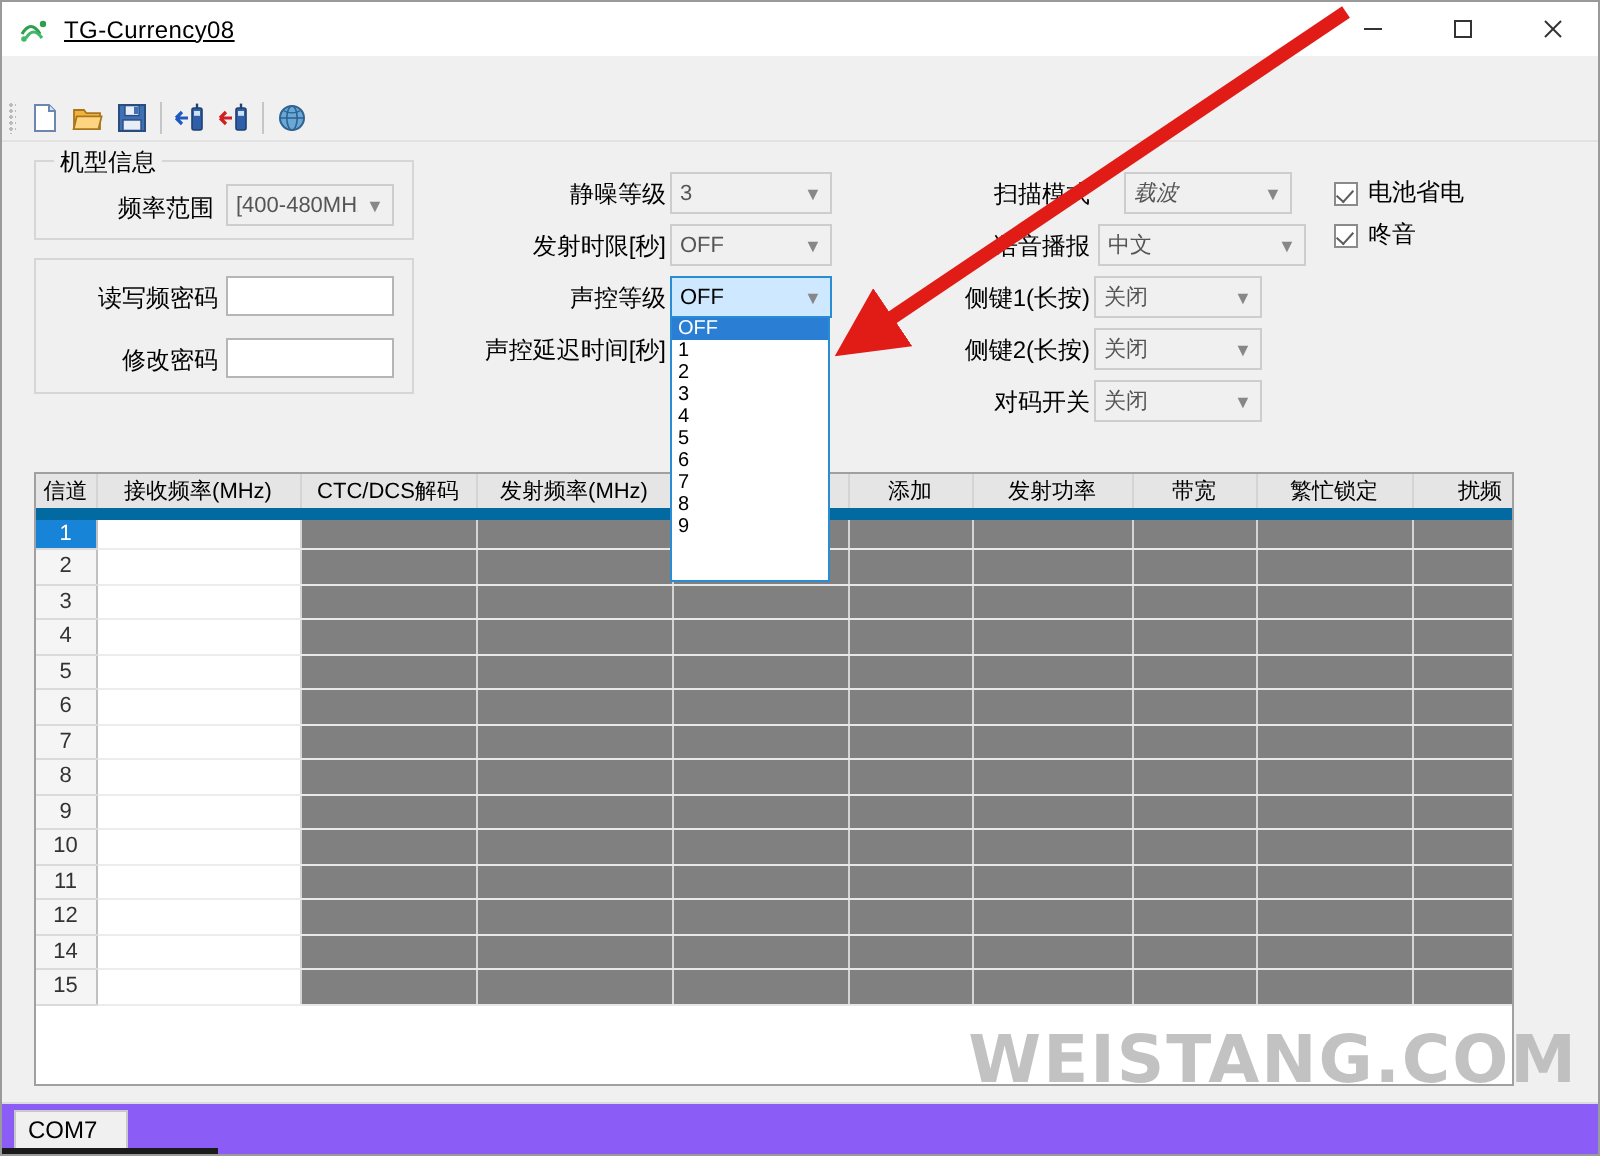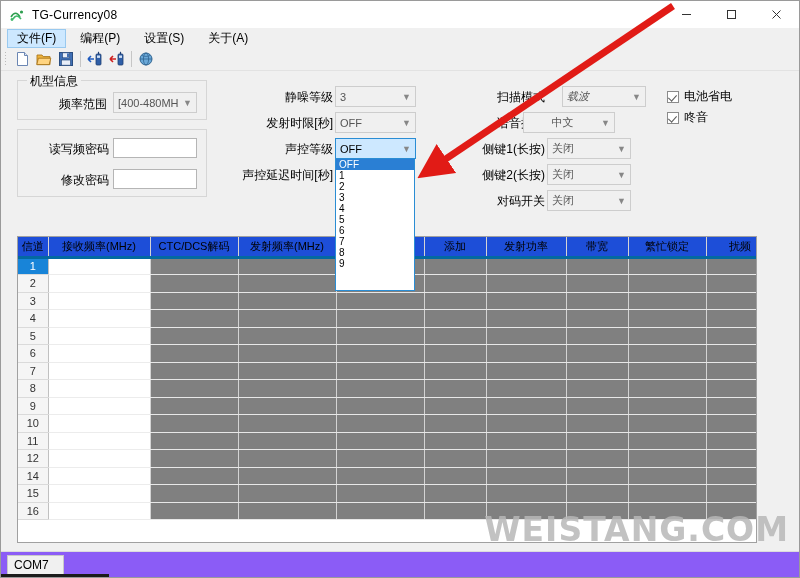--- a/index.html
+++ b/index.html
@@ -22,21 +22,21 @@
   .titlebar {
     position: absolute; top: 0; left: 0; right: 0; height: 27px;
     background: #ffffff;
     display: flex; align-items: center;
   }
   .title-icon {
     width: 16px; height: 16px; margin-left: 8px; margin-right: 7px;
     position: relative; flex: none;
   }
   .title-text {
-    font-size: 12px; color: #000; letter-spacing: .2px;
+    font-size: 12px; color: #000; letter-spacing: .2px; text-decoration: underline;
   }
   .win-buttons { margin-left: auto; display: flex; height: 27px; }
   .win-btn {
     width: 45px; height: 27px;
     display: flex; align-items: center; justify-content: center;
     color: #333;
   }
 
   
   .menubar {
@@ -177,23 +177,23 @@
     background: #fff;
     overflow: hidden;
   }
   table.grid {
     border-collapse: collapse;
     width: 100%;
     table-layout: fixed;
   }
   table.grid th {
     height: 20px;
-    background: #1d4ed8;
+    background: #e5e5e5;
     border-right: 1px solid #d4d4d4;
-    border-bottom: 3px solid #0369a1;
+    border-bottom: 6px solid #0369a1;
     font-weight: normal;
     font-size: 11px;
     color: #000;
     text-align: center;
     padding: 0;
     overflow: hidden;
     white-space: nowrap;
   }
   table.grid td {
     height: 17.5px;
@@ -295,26 +295,20 @@
       </div>
       <div class="win-btn close">
         <svg width="11" height="11" viewBox="0 0 11 11">
             <line x1="1.5" y1="1.5" x2="9.5" y2="9.5" stroke="currentColor" stroke-width="1"></line>
             <line x1="9.5" y1="1.5" x2="1.5" y2="9.5" stroke="currentColor" stroke-width="1"></line>
           </svg>
       </div>
     </div>
   </div>
 
-  <div class="menubar">
-    <div class="menu-item active">文件(F)</div>
-    <div class="menu-item">编程(P)</div>
-    <div class="menu-item">设置(S)</div>
-    <div class="menu-item">关于(A)</div>
-  </div>
 
   <div class="toolbar">
     <div class="grip"></div>
 
     <div class="tb-btn">
       <svg width="16" height="16" viewBox="0 0 16 16">
         <path d="M3.5 1.5 h7 l3 3 v10 h-10 z" fill="#fff" stroke="#6b86b3" stroke-width="1"></path>
         <path d="M10.5 1.5 v3 h3" fill="#dde6f5" stroke="#6b86b3" stroke-width="1"></path>
       </svg>
     </div>
@@ -404,21 +398,21 @@
 
     <div class="fld-label" style="left:226px; top:96px; width:106px;">声控延迟时间[秒]</div>
 
     <div class="fld-label" style="left:468px; top:18px; width:76px;">扫描模式</div>
     <div class="combo" style="left:561px; top:15px; width:84px;font-style:italic;">
       <span class="cval">载波</span>
       <span class="arrow">▼</span>
     </div>
 
     <div class="fld-label" style="left:468px; top:44px; width:76px;">语音播报</div>
-    <div class="combo" style="left:522px; top:41px; width:92px;text-align:center;">
+    <div class="combo" style="left:548px; top:41px; width:104px;">
       <span class="cval">中文</span>
       <span class="arrow">▼</span>
     </div>
 
     <div class="fld-label" style="left:452px; top:70px; width:92px;">侧键1(长按)</div>
     <div class="combo" style="left:546px; top:67px; width:84px;">
       <span class="cval">关闭</span>
       <span class="arrow">▼</span>
     </div>
 
@@ -633,32 +627,20 @@
               <td class="editable"></td>
               <td></td>
               <td></td>
               <td></td>
               <td></td>
               <td></td>
               <td></td>
               <td></td>
               <td></td>
             </tr>
-            <tr>
-              <td class="rowhdr">16</td>
-              <td class="editable"></td>
-              <td></td>
-              <td></td>
-              <td></td>
-              <td></td>
-              <td></td>
-              <td></td>
-              <td></td>
-              <td></td>
-            </tr>
           </tbody>
       </table>
     </div>
     <div class="scroll-stub"></div>
 
     <div class="dropdown" id="vox-dropdown" style="left:334px; top:87px; width:80px; height:133px;">
         <div class="dd-item sel">OFF</div>
         <div class="dd-item">1</div>
         <div class="dd-item">2</div>
         <div class="dd-item">3</div>

